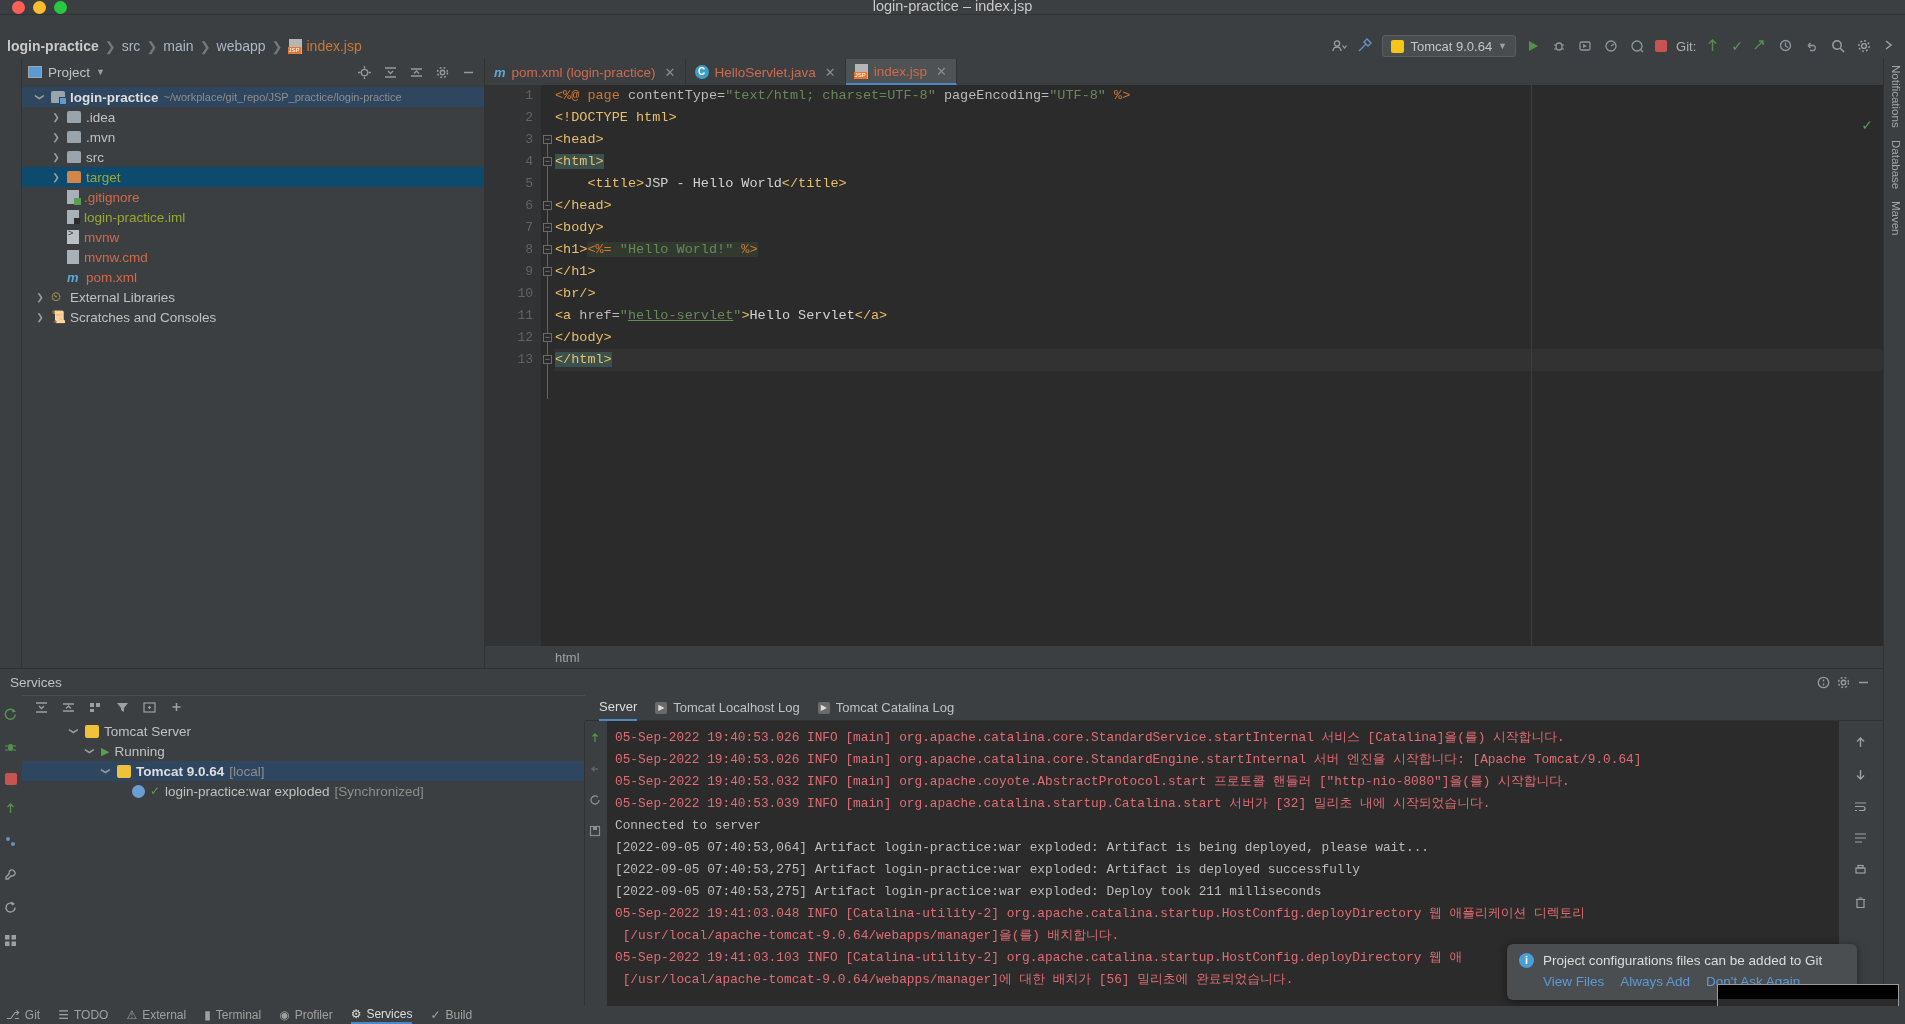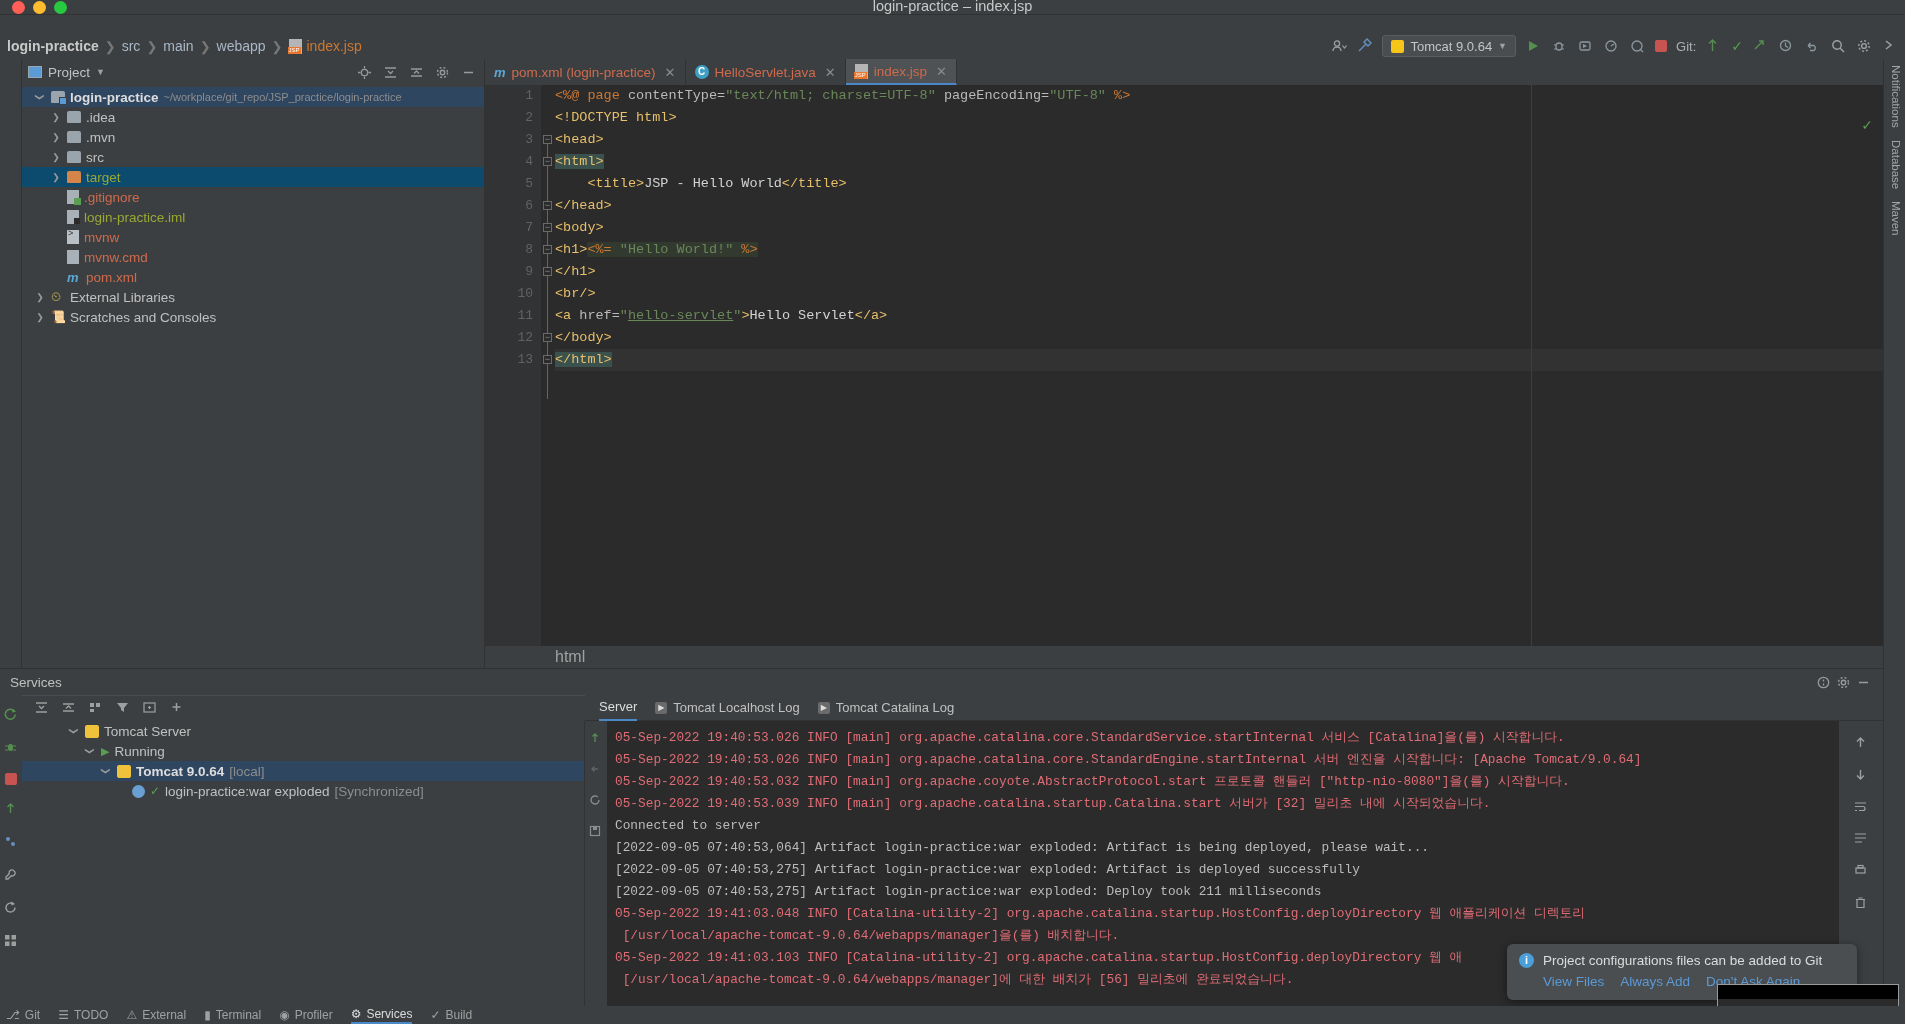--- a/index.html
+++ b/index.html
@@ -166,21 +166,21 @@
   .t-str { color: #6a8759; }
   .t-kw { color: #cc7832; }
   .t-white { color: #d3d3d3; }
   .hl-tag { background: #3b514d; }
   .hl-scr { background: #323a30; }
   .t-link { color: #6a8759; text-decoration: underline; }
   .rightmargin { position: absolute; left: 1046px; top: 0; width: 1px; height: 100%; background: #3c3f41; }
   .editor-status {
     position: absolute; left: 0; bottom: 0; height: 22px; width: 100%;
     background: #3c3f41; display: flex; align-items: center;
-    padding-left: 70px; font-size: 16px; color: #a0a0a0;
+    padding-left: 70px; font-size: 13px; color: #a0a0a0;
   }
   .inspect-ok { position: absolute; right: 10px; top: 32px; color: #5a9e52; font-size: 14px; }
 
   
   .services {
     position: absolute; left: 0; top: 668px; right: 22px; bottom: 18px;
     background: #3c3f41; border-top: 1px solid #323232;
   }
   .svc-title {
     height: 26px; display: flex; align-items: center; padding: 0 10px;

